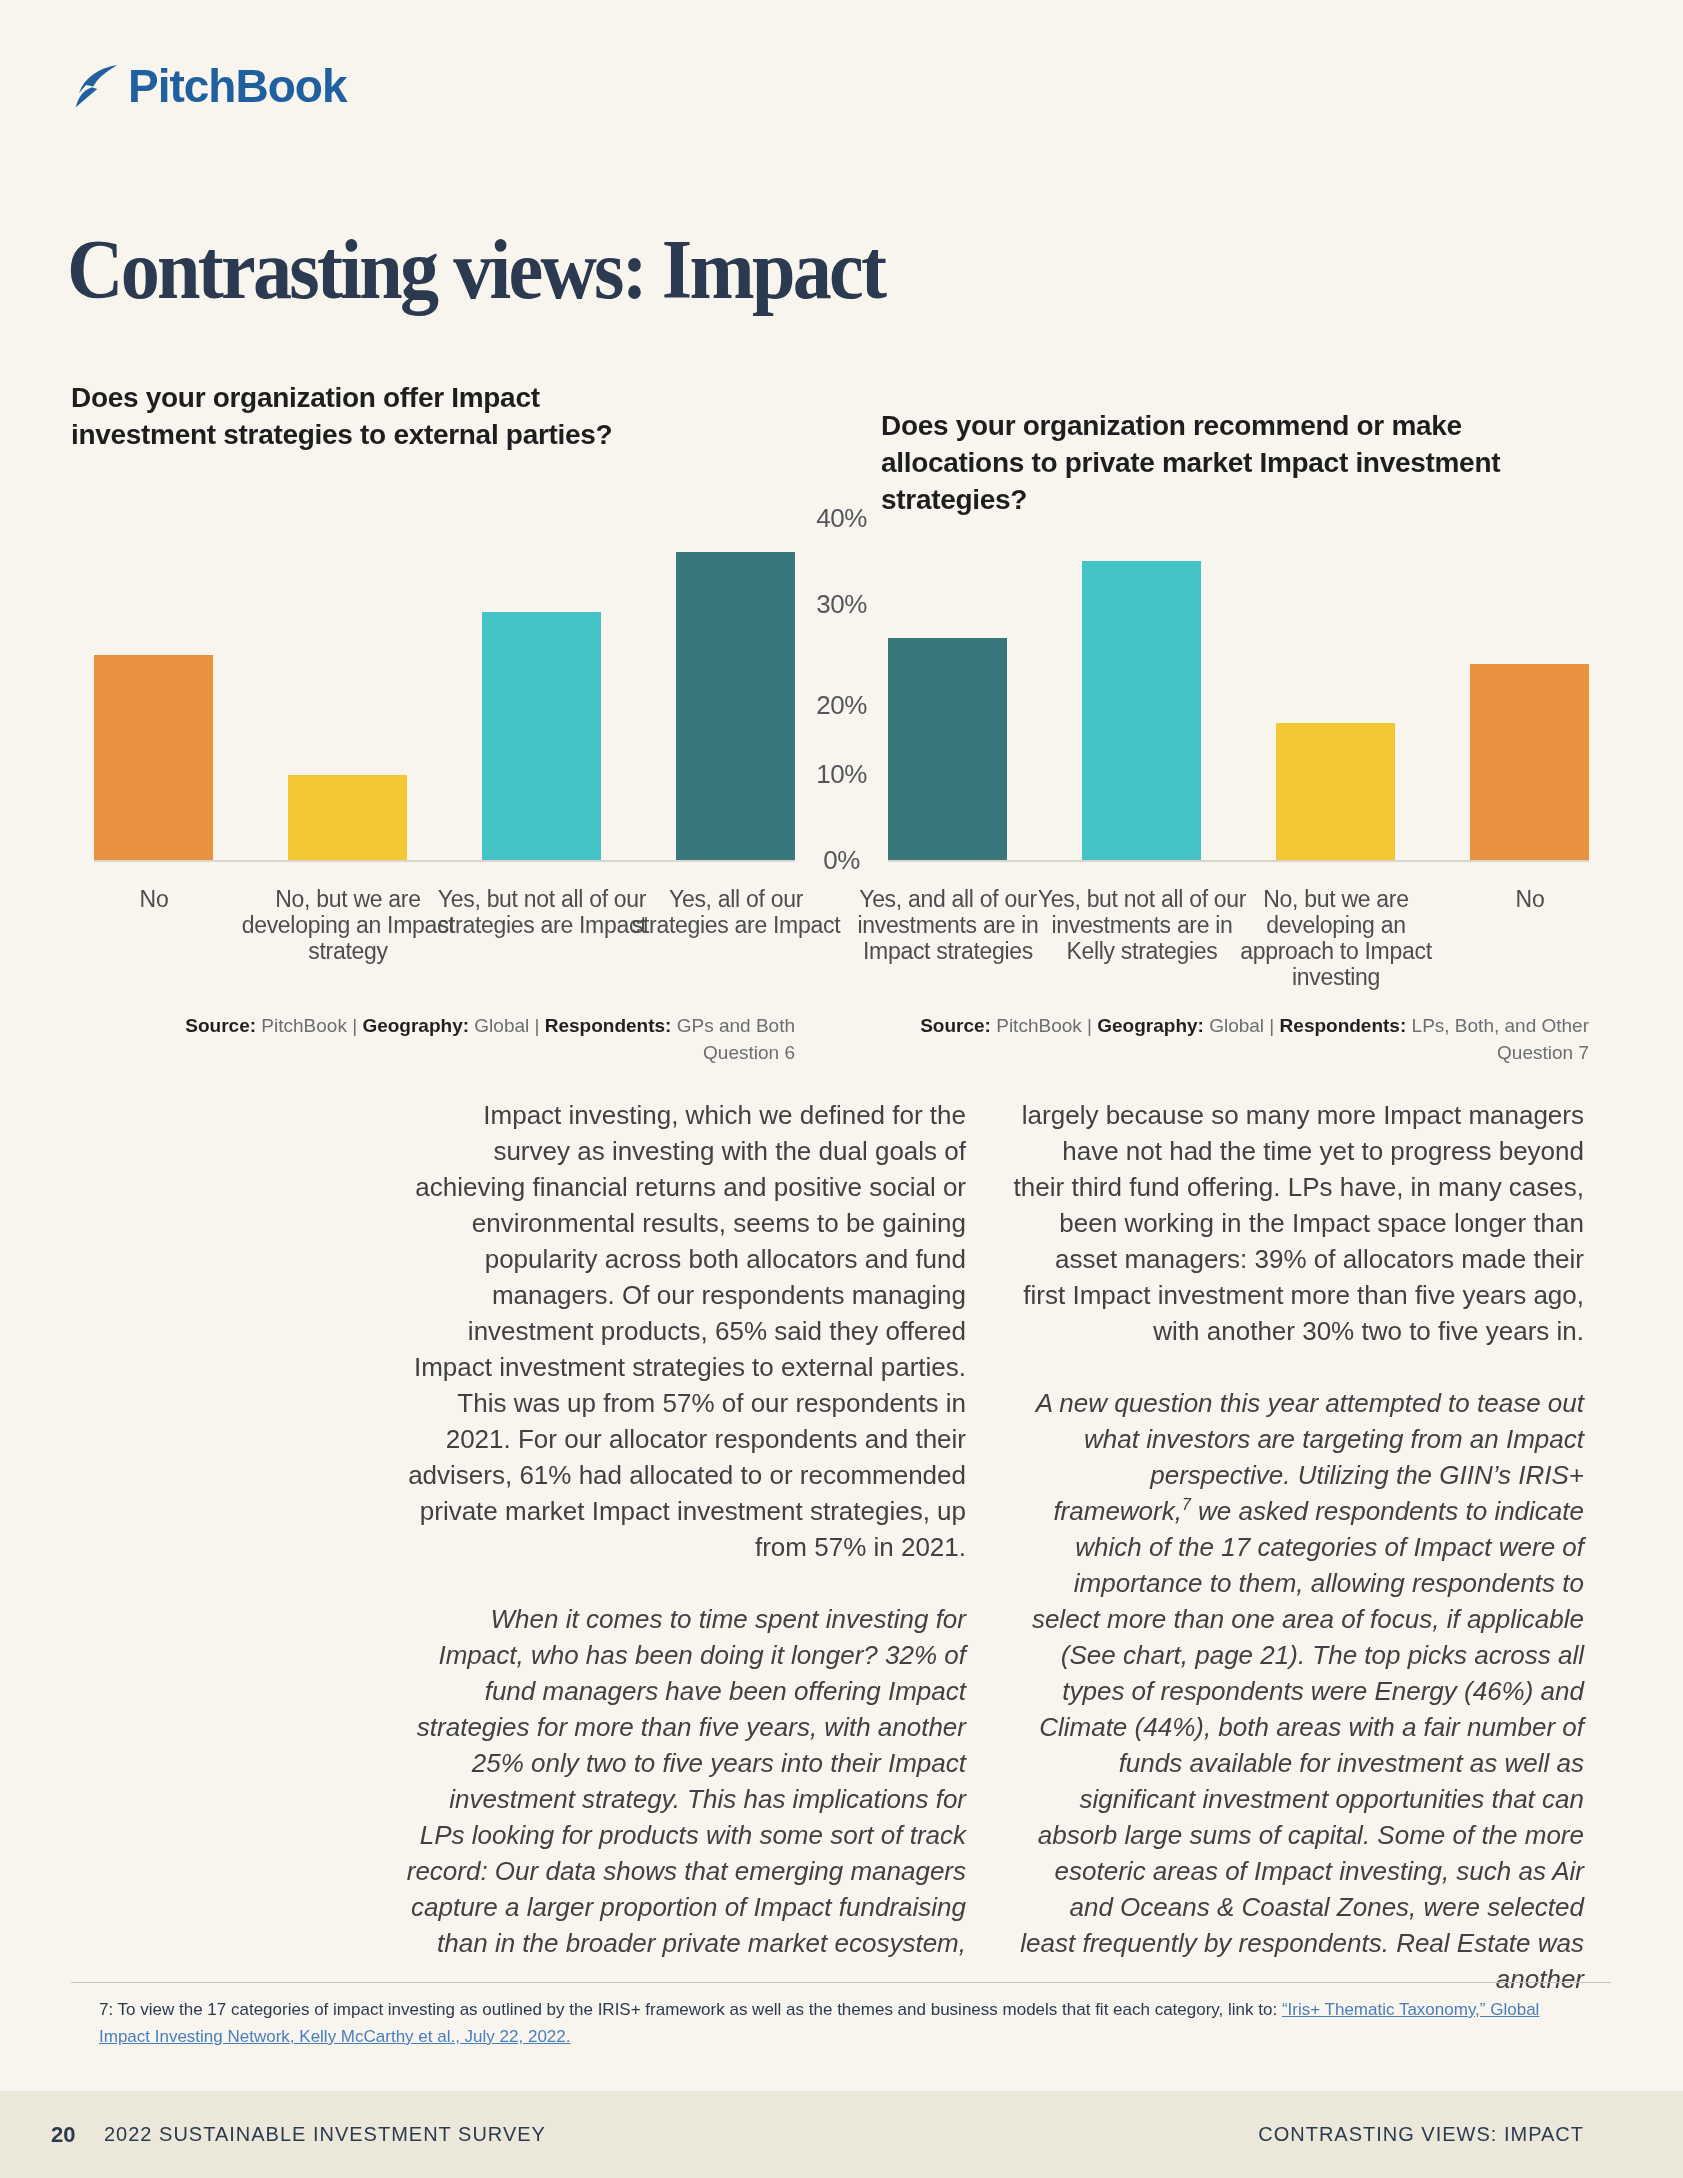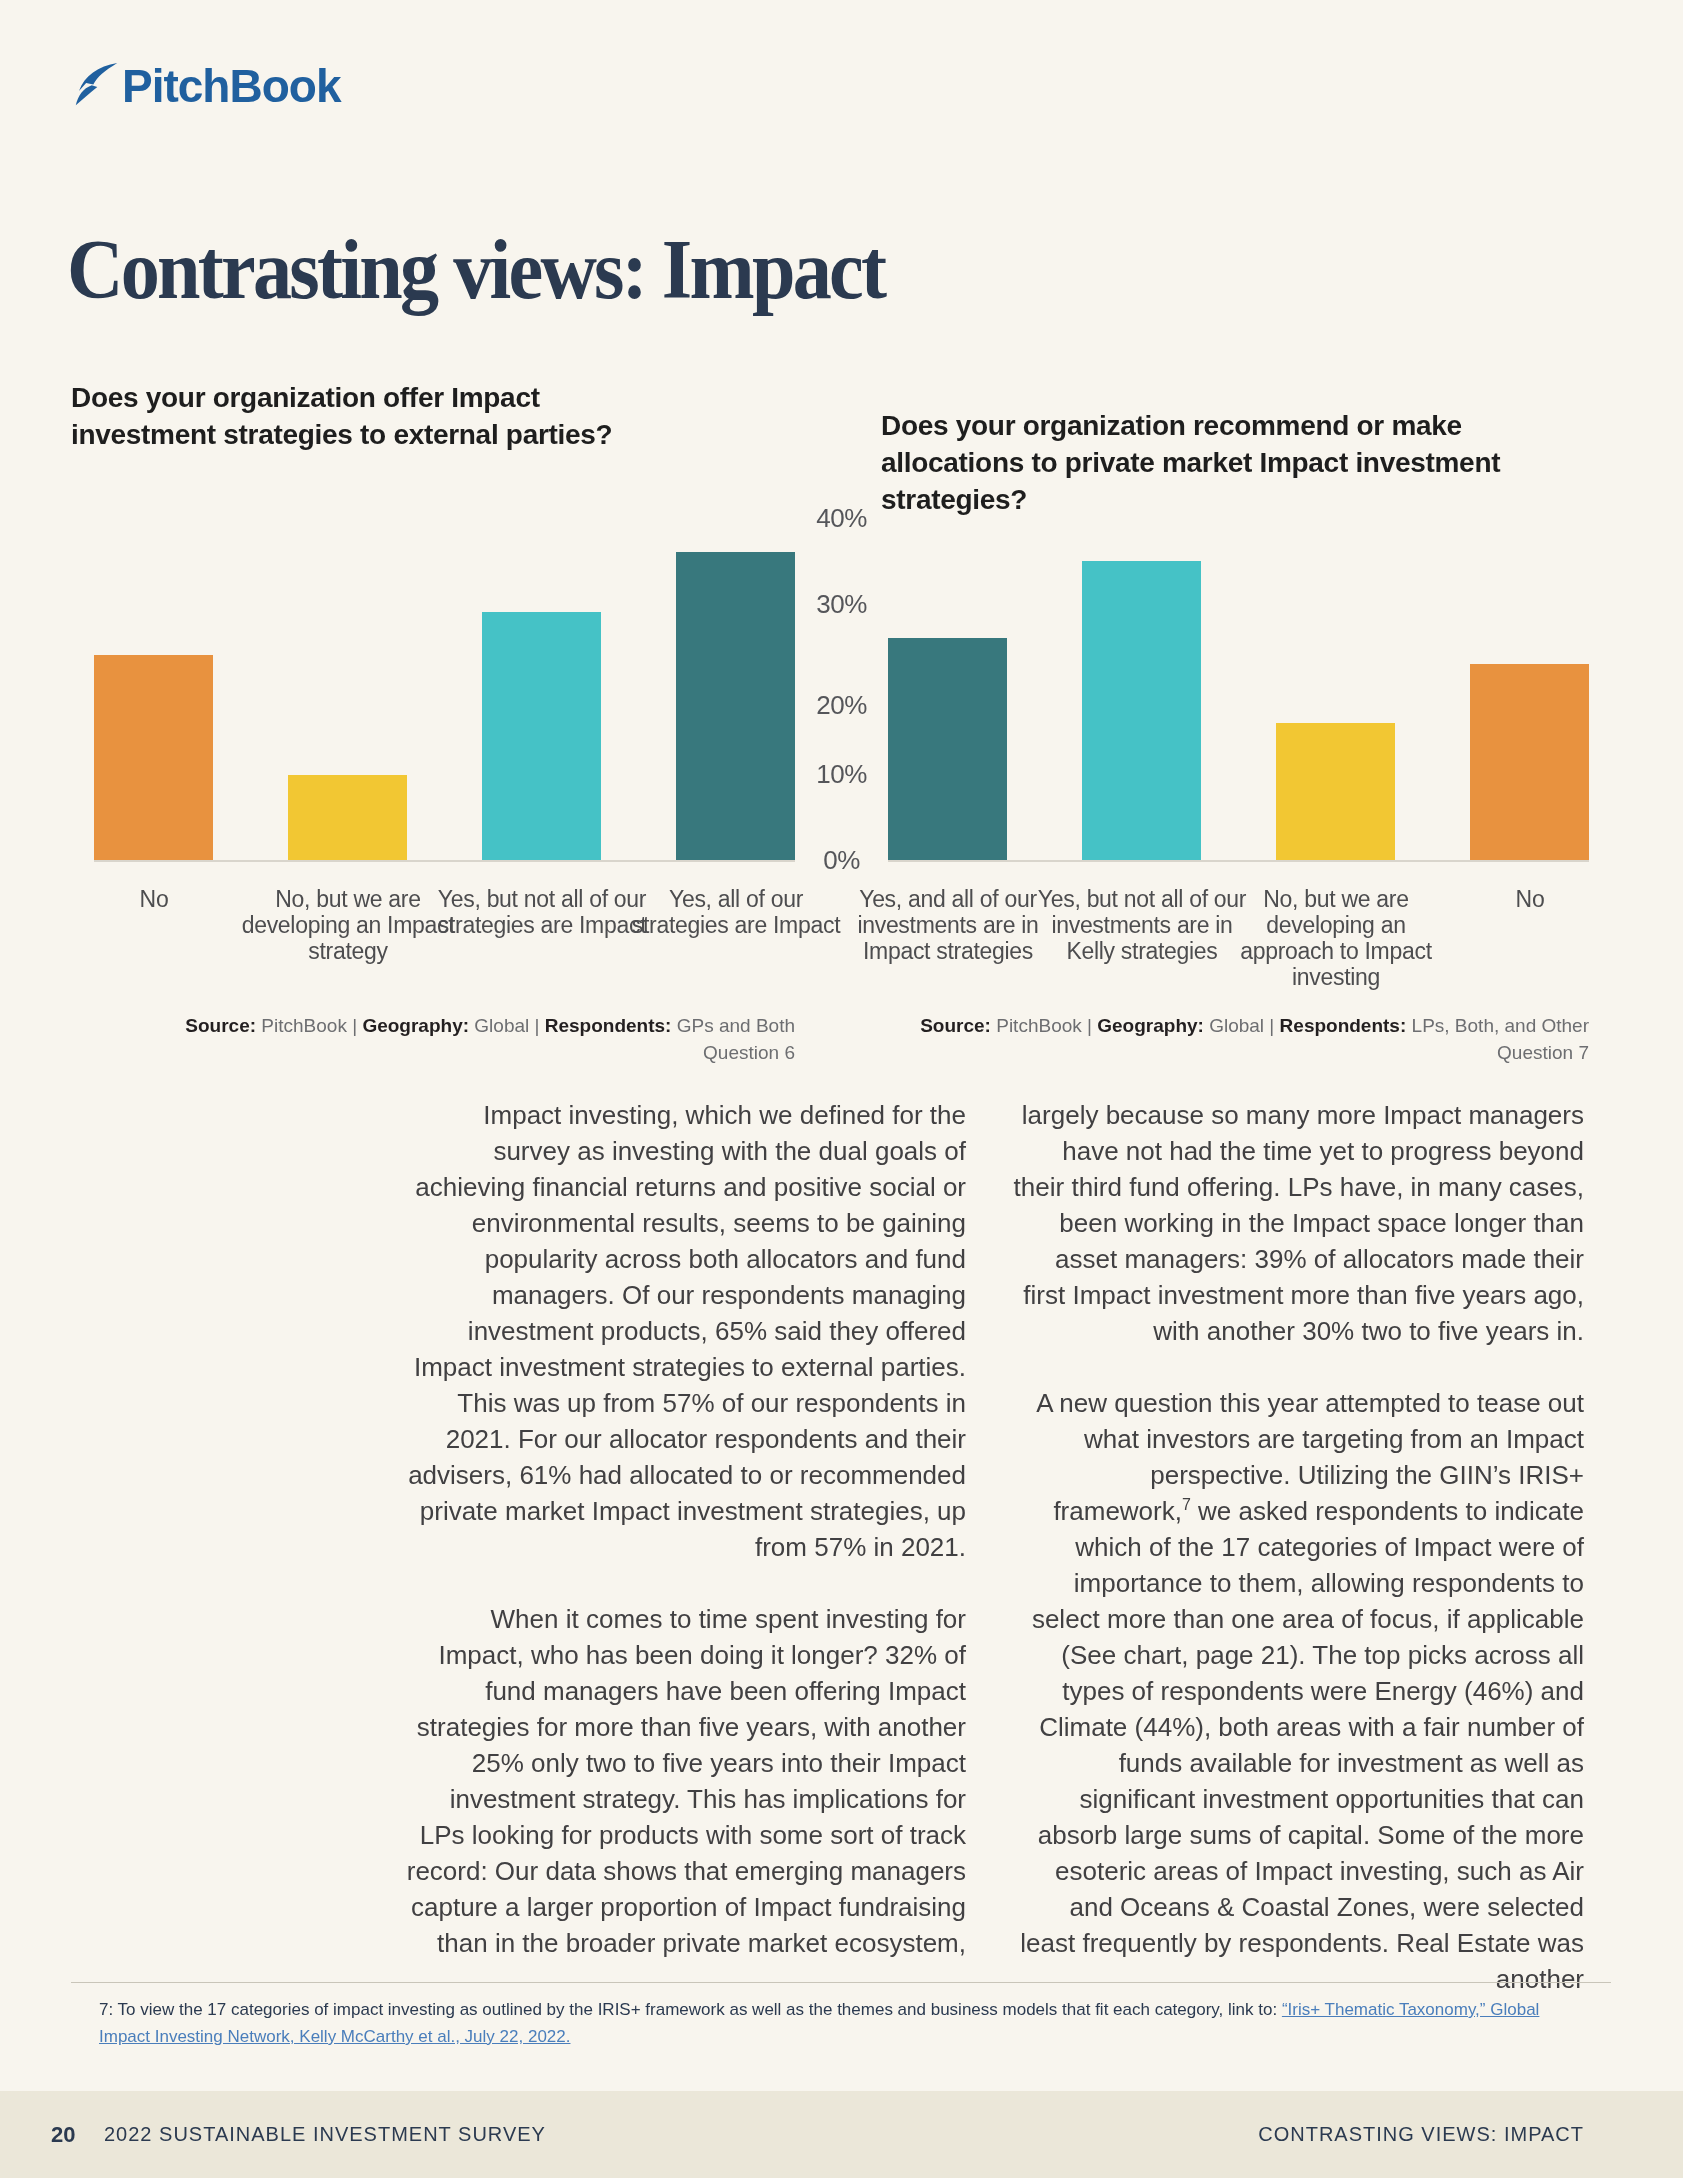--- a/index.html
+++ b/index.html
@@ -5,21 +5,21 @@
   * { margin:0; padding:0; box-sizing:border-box; }
   html,body { background:#e9e9e9; }
   .page {
     position:relative;
     width:1683px; height:2178px;
     background:#F8F5EE;
     font-family:"Liberation Sans", sans-serif;
     overflow:hidden;
   }
   
-  .logo { position:absolute; left:71px; top:59px; display:flex; align-items:flex-start; }
+  .logo { position:absolute; left:71px; top:59px; display:flex; align-items:center; gap:6px; }
   .logo-text { color:#20609F; font-weight:bold; font-size:46px; letter-spacing:-1px; font-family:"Liberation Sans", sans-serif; }
   
   .page-title {
     position:absolute; left:67px; top:220px; width:1089px;
     font-family:"Liberation Serif", serif;
     font-weight:bold; font-size:85px; letter-spacing:-3px;
     color:#2B3A50; transform:scaleX(0.92); transform-origin:left;
     white-space:nowrap;
   }
   
@@ -58,21 +58,21 @@
   .source.s-left  { left:94px; }
   .source.s-right { left:888px; }
   .source b { color:#231F20; }
   
   .body-col {
     position:absolute; top:1097px;
     font-size:26px; line-height:36px; color:#414042;text-align:right;
   }
   .body-col.col-1 { left:404px;  width:562px; }
   .body-col.col-2 { left:1012px; width:572px; }
-  .body-col p + p { margin-top:36px; }
+  .body-col p + p { margin-top:36px;font-style:italic; }
   .body-col sup { font-size:16px; vertical-align:super; line-height:0; }
   
   .footnote-rule {
     position:absolute; left:71px; top:1982px; width:1540px; height:1px; background:#C9C5B9;
   }
   .footnote {
     position:absolute; left:99px; top:1996px; width:1485px;
     font-size:17px; line-height:27px; color:#2B3A50;
   }
   .footnote a { color:#4A7EBB; text-decoration:underline; cursor:pointer; }

